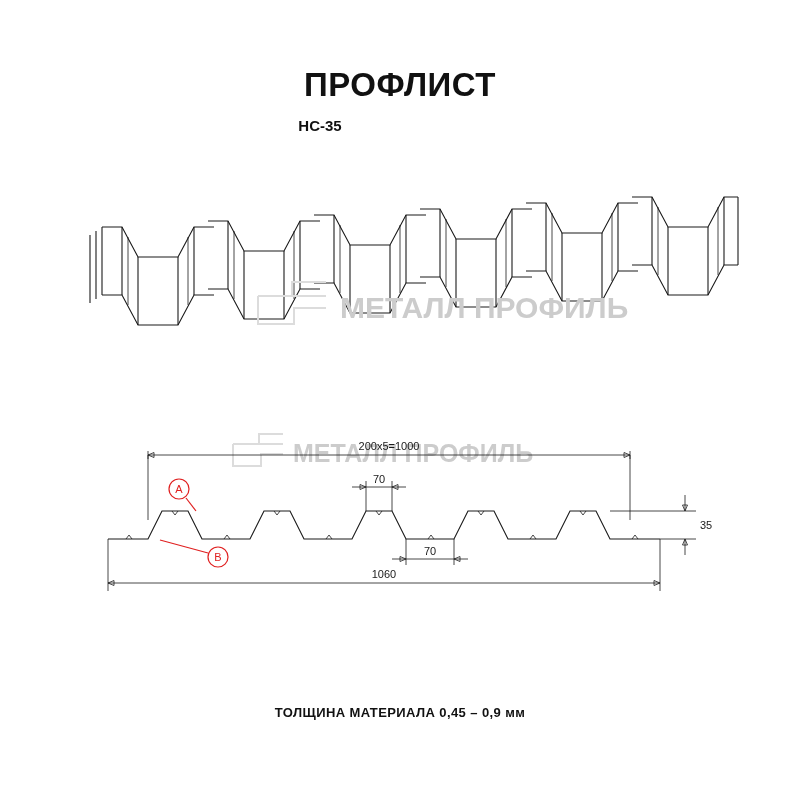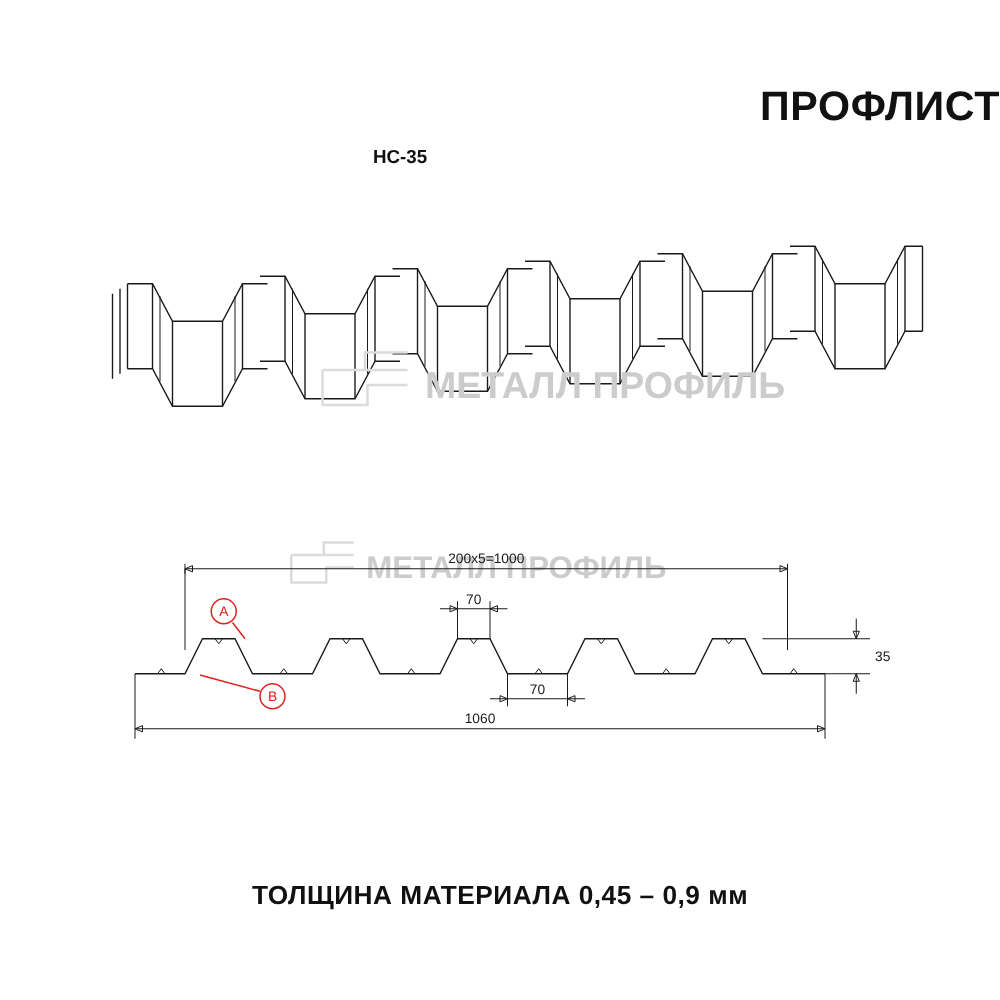--- a/index.html
+++ b/index.html
@@ -18,21 +18,21 @@
   .sheet {
     position: relative;
     width: 800px;
     height: 800px;
   }
   .title {
     position: absolute;
     top: 66px;
     left: 0;
     width: 800px;
-    text-align: right;
+    text-align: center;
     font-size: 33px;
     font-weight: bold;
     letter-spacing: 0.5px;
     color: #111111;
   }
   .subtitle {
     position: absolute;
     top: 117px;
     left: 0;
     width: 640px;
@@ -71,21 +71,21 @@
     width: 320px;
     height: 90px;
     pointer-events: none;
   }
   .footer {
     position: absolute;
     top: 705px;
     left: 0;
     width: 800px;
     text-align: center;
-    font-size: 21px;
+    font-size: 13px;
     font-weight: bold;
     letter-spacing: 0.4px;
     color: #111111;
   }
   svg { display: block; overflow: visible; }
   .ln { fill: none; stroke: #1a1a1a; stroke-width: 1.1; stroke-linejoin: miter; stroke-linecap: butt; }
   .ln-thin { fill: none; stroke: #1a1a1a; stroke-width: 0.8; }
   .dim { fill: none; stroke: #1a1a1a; stroke-width: 0.8; }
   .dimtext { font-family: "Liberation Sans", sans-serif; font-size: 11px; fill: #1a1a1a; }
   .calloutcircle { fill: #ffffff; stroke: #e02020; stroke-width: 1.2; }

